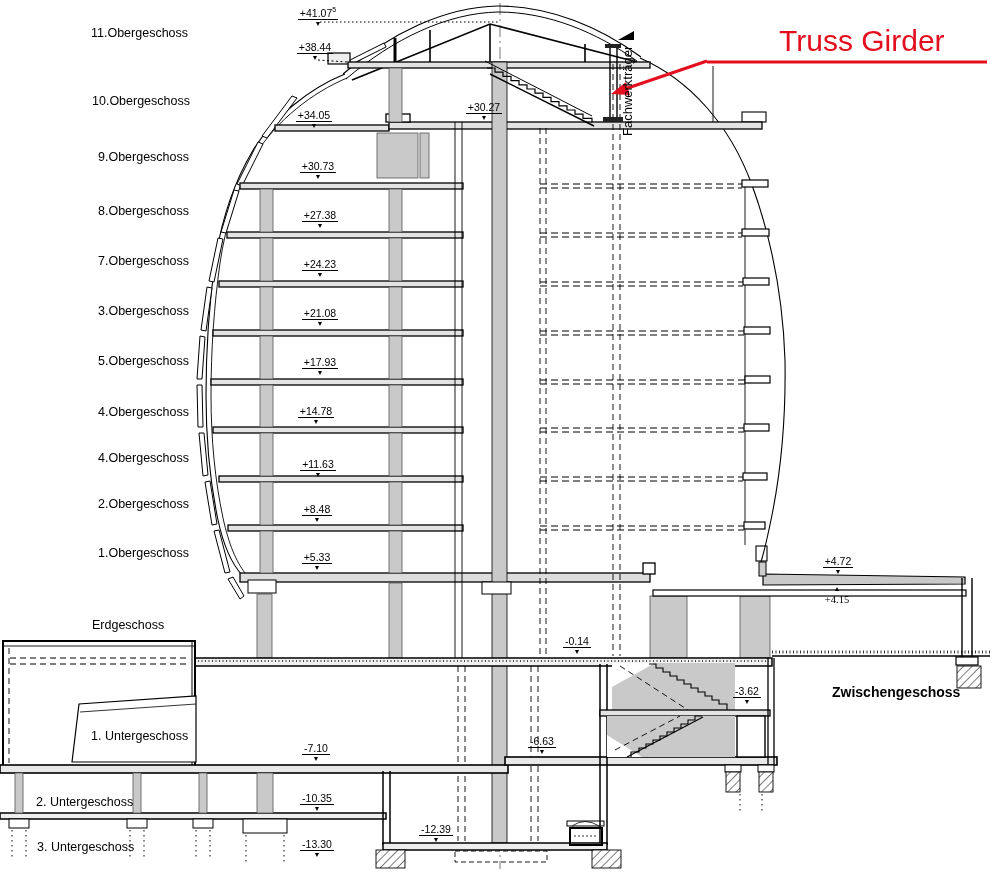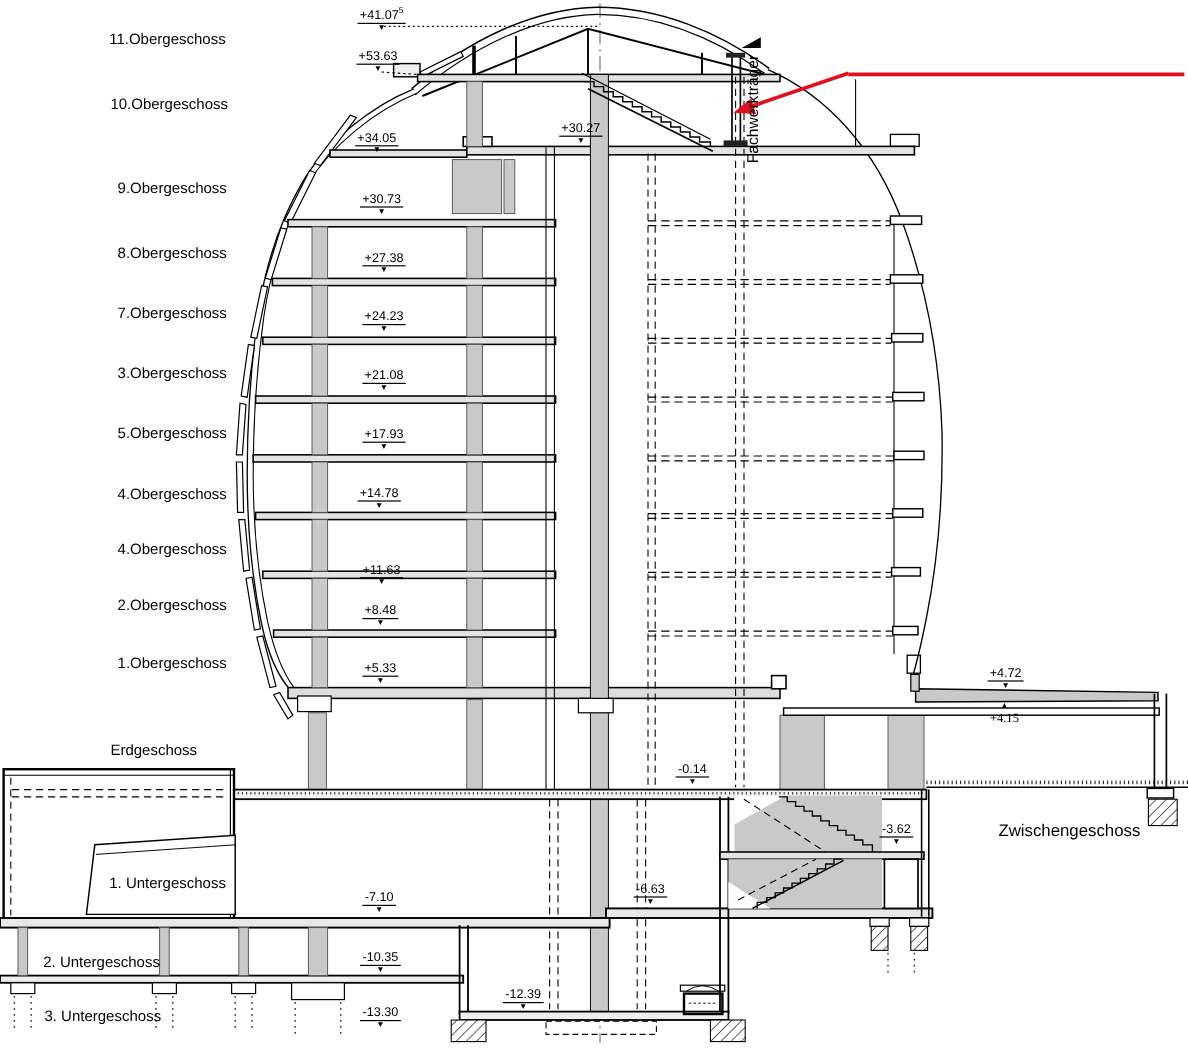--- a/index.html
+++ b/index.html
@@ -6,21 +6,21 @@
   #stage{position:relative;width:990px;height:878px;background:#fff;overflow:hidden;
          font-family:"Liberation Sans",sans-serif;color:#000;}
   #bg-svg{position:absolute;left:0;top:0;}
   .flabel{position:absolute;font-size:12.5px;white-space:nowrap;}
   .elev{position:absolute;width:42px;text-align:center;font-size:10.5px;line-height:12px;}
   .elev .v{display:inline-block;border-bottom:1px solid #000;padding:0 2px 0 2px;white-space:nowrap;}
   .elev .v sup{font-size:7px;}
   .elev .t{display:block;font-size:7px;line-height:6px;margin-top:1px;}
   .elev.up .v{border-bottom:none;font-family:Liberation Serif, serif;}
   .elev.up .t{margin-top:0;margin-bottom:1px;}
-  .mezz{position:absolute;font-size:14px;white-space:nowrap;}
+  .mezz{position:absolute;font-size:14px;white-space:nowrap;font-weight:bold;}
   .truss-label{position:absolute;left:779px;top:24px;width:212px;font-size:30px;
                color:#e30e1e;white-space:nowrap;letter-spacing:0px;}
   .fachwerk{position:absolute;left:620px;top:136px;width:106px;font-size:13px;white-space:nowrap;
             transform:rotate(-90deg);transform-origin:0 0;}
 </style>
 </head>
 <body>
 
 <div id="stage">
 
@@ -269,54 +269,55 @@
   </g>
 
   <g>
     <line x1="707" y1="62" x2="987" y2="62" stroke="#e30e1e" stroke-width="3"></line>
     <line x1="707" y1="61" x2="622" y2="90" stroke="#e30e1e" stroke-width="3"></line>
     <polygon points="611,94 630,95 626,82" fill="#e30e1e" stroke="none"></polygon>
   </g>
 </svg>
 
 <div class="flabel" style="left:91px;top:26px">11.Obergeschoss</div>
-<div class="flabel" style="left:92px;top:80px">10.Obergeschoss</div>
+<div class="flabel" style="left:92px;top:94px">10.Obergeschoss</div>
 <div class="flabel" style="left:98px;top:150px">9.Obergeschoss</div>
 <div class="flabel" style="left:98px;top:204px">8.Obergeschoss</div>
 <div class="flabel" style="left:98px;top:254px">7.Obergeschoss</div>
 <div class="flabel" style="left:98px;top:304px">3.Obergeschoss</div>
 <div class="flabel" style="left:98px;top:354px">5.Obergeschoss</div>
 <div class="flabel" style="left:98px;top:405px">4.Obergeschoss</div>
 <div class="flabel" style="left:98px;top:451px">4.Obergeschoss</div>
 <div class="flabel" style="left:98px;top:497px">2.Obergeschoss</div>
 <div class="flabel" style="left:98px;top:546px">1.Obergeschoss</div>
 <div class="flabel" style="left:92px;top:618px">Erdgeschoss</div>
 <div class="flabel" style="left:91px;top:729px">1. Untergeschoss</div>
 <div class="flabel" style="left:36px;top:795px">2. Untergeschoss</div>
 <div class="flabel" style="left:37px;top:840px">3. Untergeschoss</div>
 
 <div class="elev" style="left:297px;top:4px"><span class="v"><span>+41.07</span><sup>5</sup></span><span class="t">▼</span></div>
-<div class="elev" style="left:294px;top:41px"><span class="v">+53.63</span><span class="t">▼</span></div>
+<div class="elev" style="left:294px;top:41px"><span class="v">+38.44</span><span class="t">▼</span></div>
 <div class="elev" style="left:293px;top:109px"><span class="v">+34.05</span><span class="t">▼</span></div>
 <div class="elev" style="left:463px;top:101px"><span class="v">+30.27</span><span class="t">▼</span></div>
 <div class="elev" style="left:297px;top:160px"><span class="v">+30.73</span><span class="t">▼</span></div>
 <div class="elev" style="left:299px;top:209px"><span class="v">+27.38</span><span class="t">▼</span></div>
 <div class="elev" style="left:299px;top:258px"><span class="v">+24.23</span><span class="t">▼</span></div>
 <div class="elev" style="left:299px;top:307px"><span class="v">+21.08</span><span class="t">▼</span></div>
 <div class="elev" style="left:299px;top:356px"><span class="v">+17.93</span><span class="t">▼</span></div>
 <div class="elev" style="left:295px;top:405px"><span class="v">+14.78</span><span class="t">▼</span></div>
-<div class="elev" style="left:297px;top:469px"><span class="v">+11.63</span><span class="t">▼</span></div>
+<div class="elev" style="left:297px;top:458px"><span class="v">+11.63</span><span class="t">▼</span></div>
 <div class="elev" style="left:296px;top:503px"><span class="v">+8.48</span><span class="t">▼</span></div>
 <div class="elev" style="left:296px;top:551px"><span class="v">+5.33</span><span class="t">▼</span></div>
 <div class="elev" style="left:817px;top:555px"><span class="v">+4.72</span><span class="t">▼</span></div>
 <div class="elev up" style="left:816px;top:586px"><span class="t">▲</span><span class="v">+4.15</span></div>
 <div class="elev" style="left:556px;top:635px"><span class="v">-0.14</span><span class="t">▼</span></div>
 <div class="elev" style="left:726px;top:685px"><span class="v">-3.62</span><span class="t">▼</span></div>
 <div class="elev" style="left:521px;top:735px"><span class="v">-6.63</span><span class="t">▼</span></div>
 <div class="elev" style="left:295px;top:742px"><span class="v">-7.10</span><span class="t">▼</span></div>
 <div class="elev" style="left:296px;top:792px"><span class="v">-10.35</span><span class="t">▼</span></div>
 <div class="elev" style="left:415px;top:823px"><span class="v">-12.39</span><span class="t">▼</span></div>
 <div class="elev" style="left:296px;top:838px"><span class="v">-13.30</span><span class="t">▼</span></div>
 
 <div class="mezz" style="left:832px;top:684px">Zwischengeschoss</div>
 <div class="fachwerk">Fachwerkträger</div>
+<div class="truss-label">Truss Girder</div>
 
 </div>
 
 </body></html>

